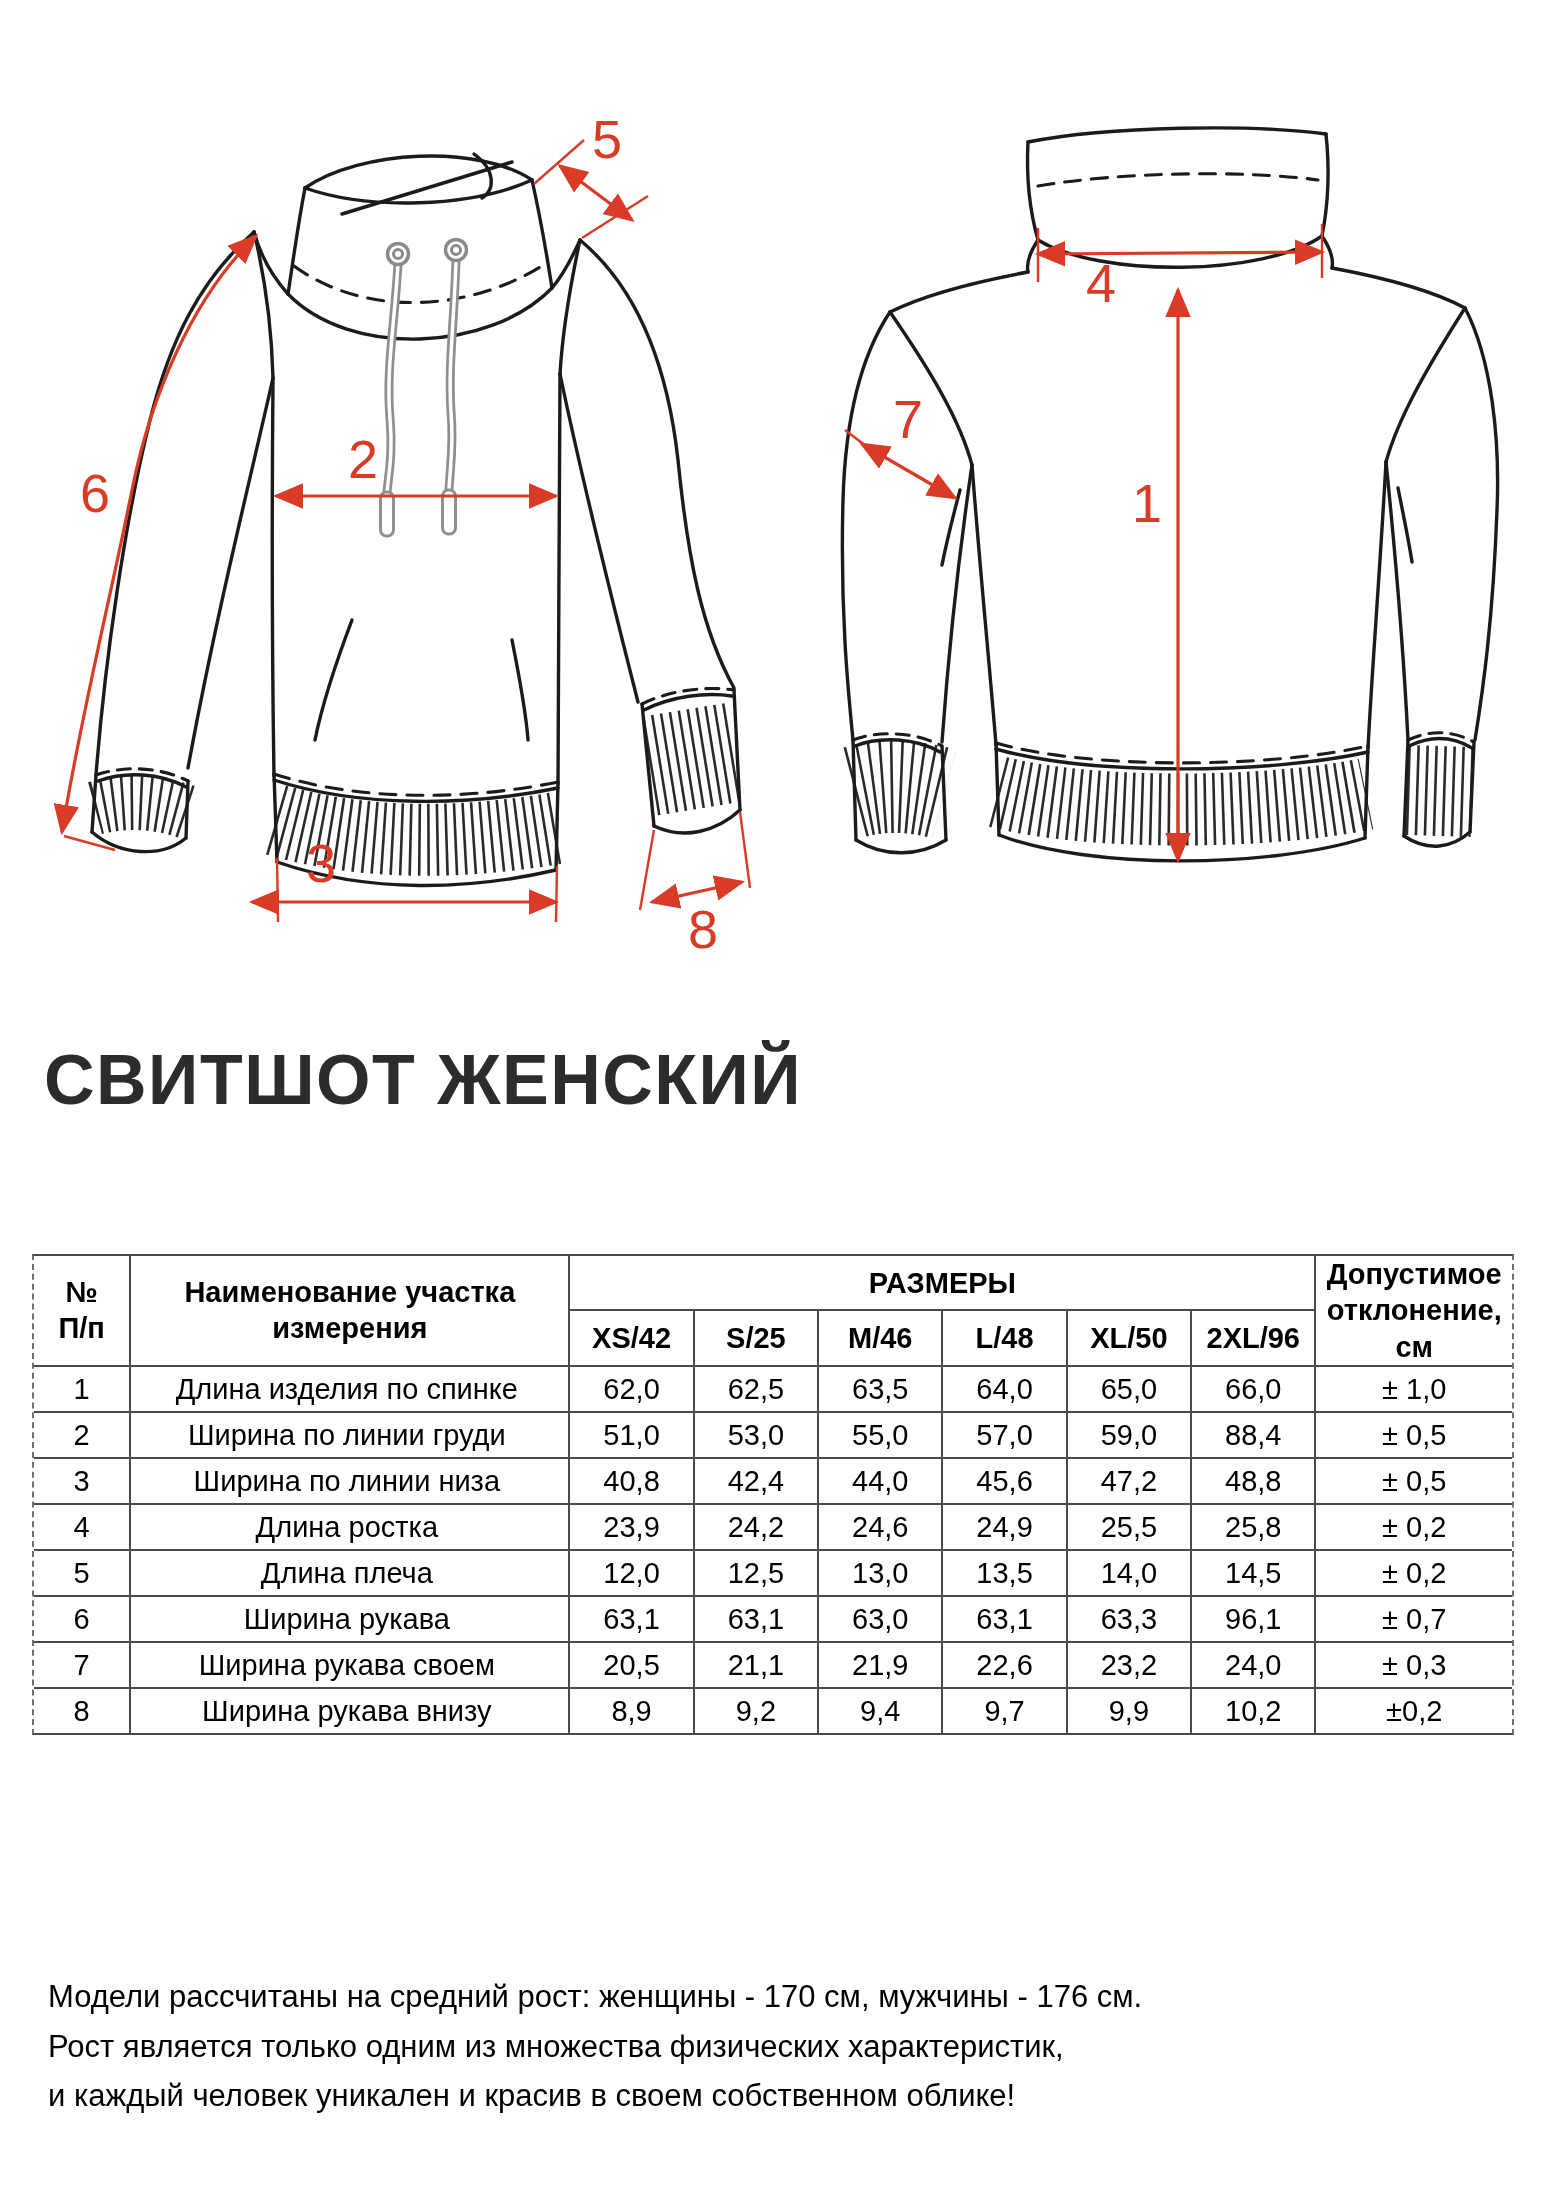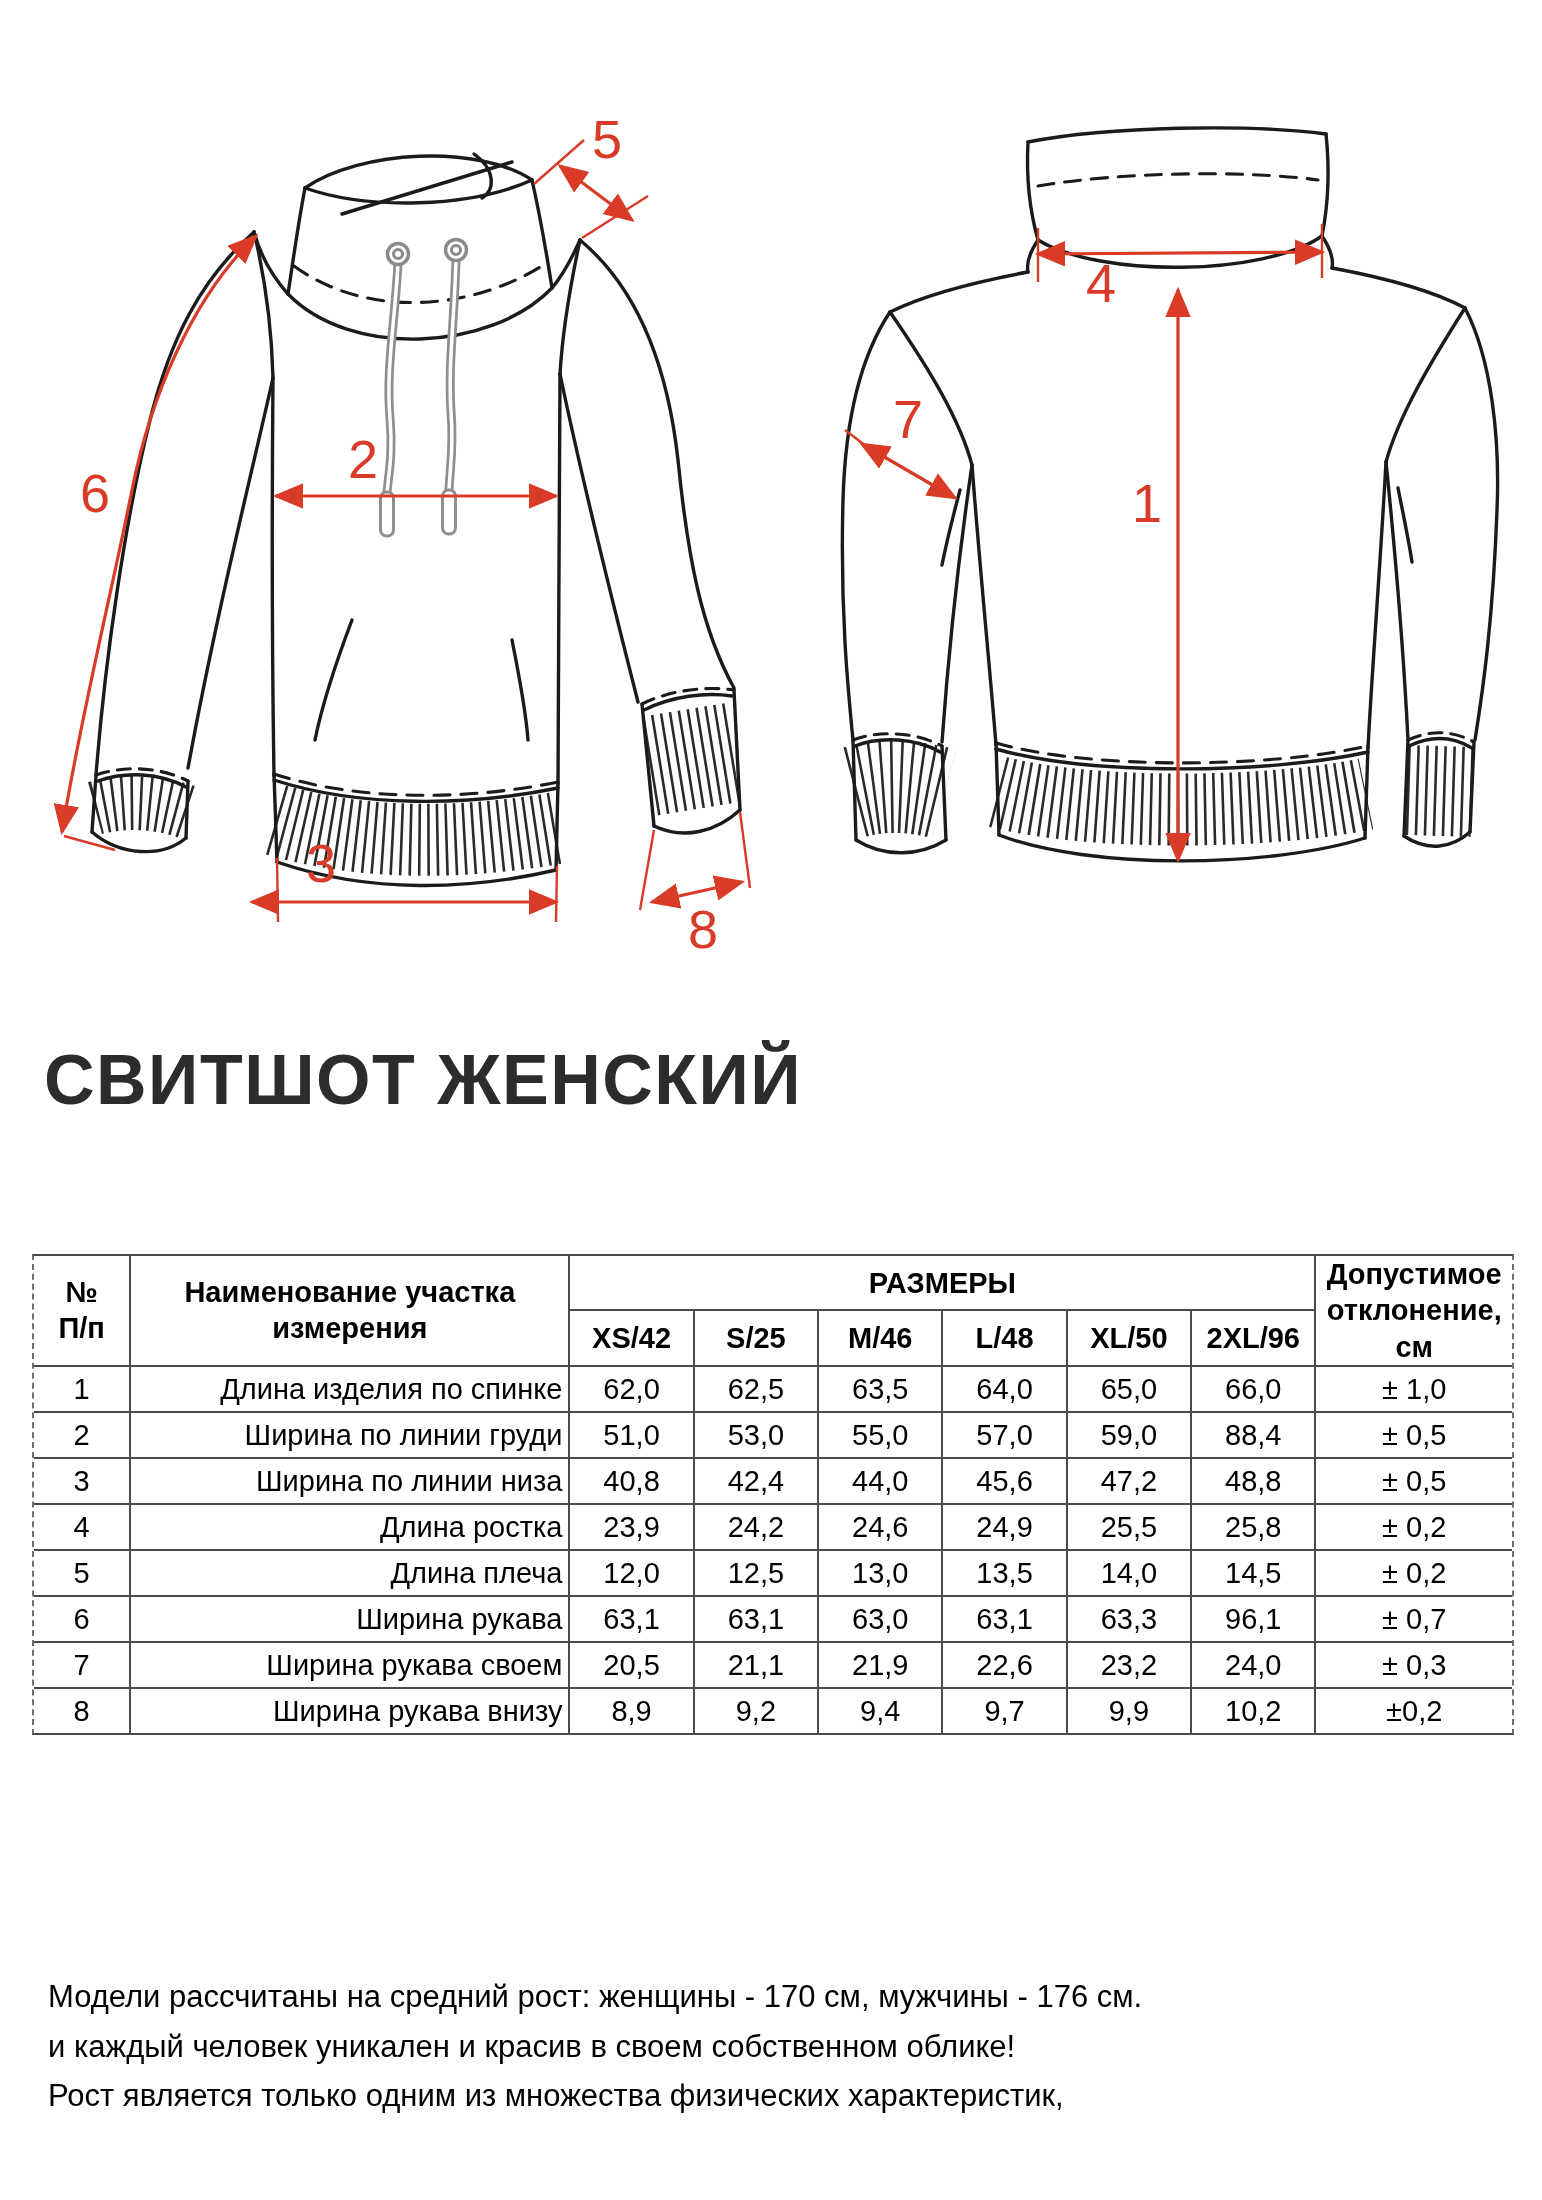--- a/index.html
+++ b/index.html
@@ -14,21 +14,21 @@
               border-left:2px dashed #6f6f6f;border-right:2px dashed #6f6f6f;}
   table.size-table{border-collapse:collapse;width:100%;table-layout:fixed;
                    font-size:29px;color:#000;}
   .size-table th,.size-table td{border:2px solid #4a4a4a;height:44px;padding:0 6px;
                    text-align:center;vertical-align:middle;font-weight:400;line-height:1.25;}
   .size-table th{font-weight:700;}
   .size-table tr>*:first-child{border-left:none;}
   .size-table tr>*:last-child{border-right:none;}
   .size-table thead tr:first-child>*{border-top:none;}
   .size-table tbody tr:last-child>*{border-bottom:none;}
-  .size-table td.name-cell{text-align:right;padding-left:0;margin-left:37px;}
+  .size-table td.name-cell{text-align:center;padding-left:0;margin-left:37px;}
   .footer{position:absolute;left:48px;top:1972px;font-size:31px;color:#000000;
           line-height:1.6;white-space:nowrap;}
 </style>
 </head>
 <body>
 
 <div class="canvas">
 
   <svg class="sketch" viewBox="0 0 1542 950" xmlns="http://www.w3.org/2000/svg">
     <defs>
@@ -328,17 +328,17 @@
             <td>9,9</td>
             <td>10,2</td>
             <td>±0,2</td>
           </tr>
         </tbody>
     </table>
   </div>
 
   <div class="footer">
     <div>Модели рассчитаны на средний рост: женщины - 170 см, мужчины - 176 см.</div>
+    <div>Рост является только одним из множества физических характеристик,</div>
     <div>и каждый человек уникален и красив в своем собственном облике!</div>
-    <div>Рост является только одним из множества физических характеристик,</div>
   </div>
 
 </div>
 
 </body></html>

